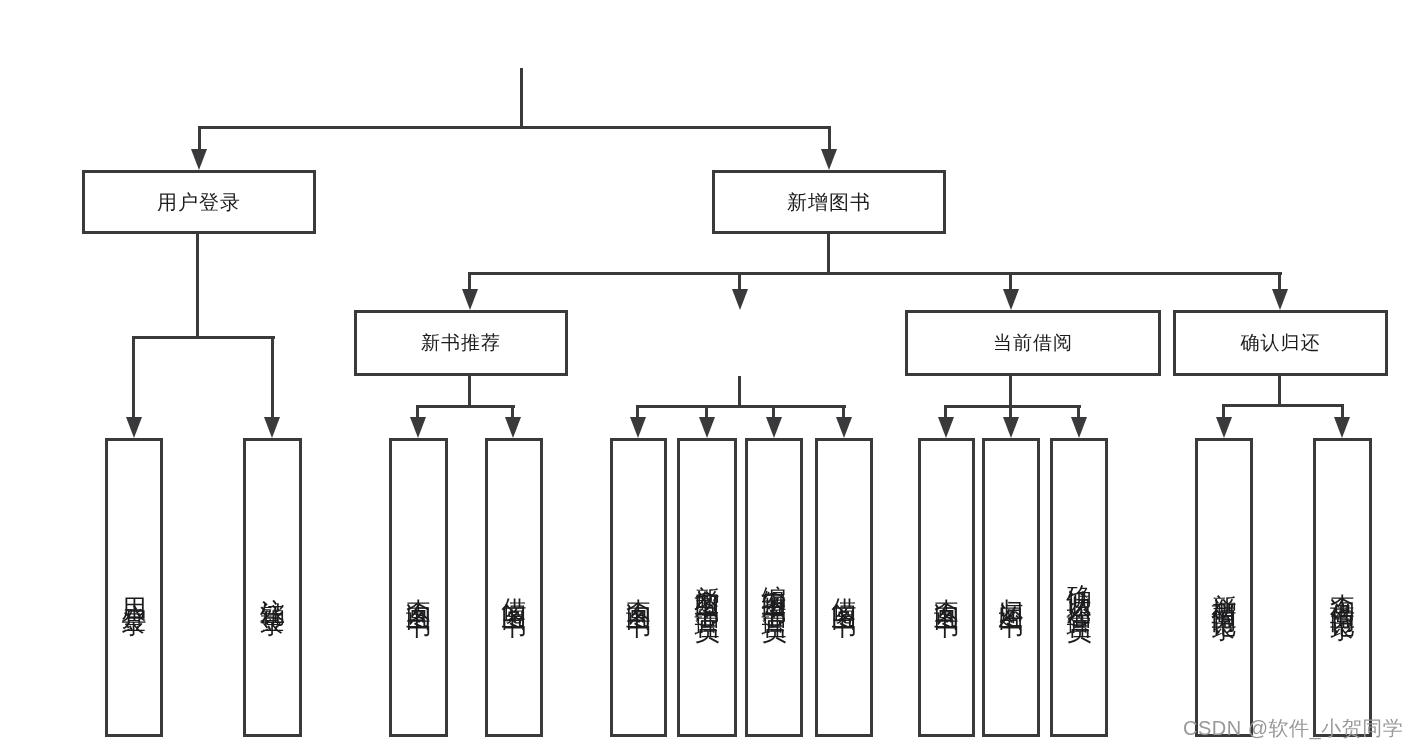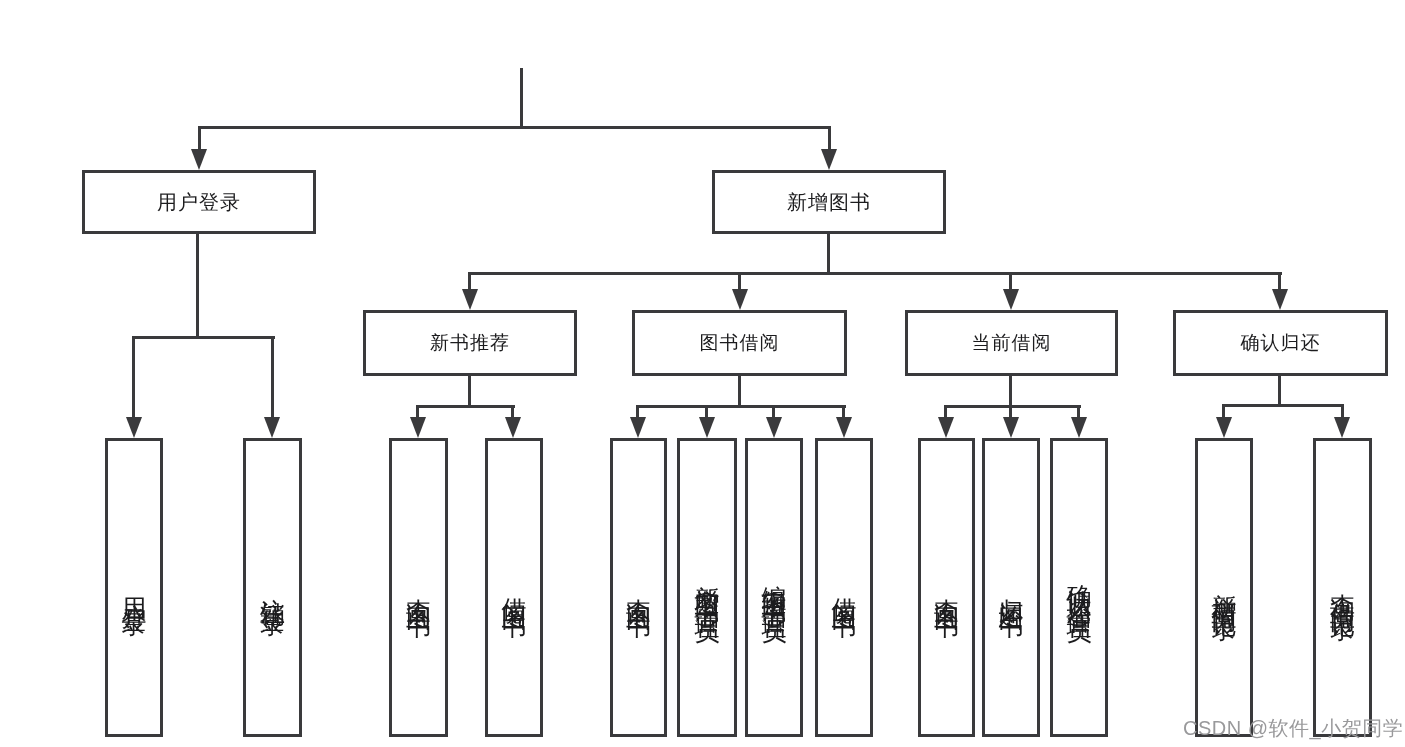--- a/index.html
+++ b/index.html
@@ -91,27 +91,24 @@
   <div class="h" style="left:468px;top:272px;width:814px;"></div>
   <div class="v" style="left:468px;top:272px;height:20px;"></div>
   <div class="arrow" style="left:462px;top:289px;"></div>
   <div class="v" style="left:738px;top:272px;height:20px;"></div>
   <div class="arrow" style="left:732px;top:289px;"></div>
   <div class="v" style="left:1009px;top:272px;height:20px;"></div>
   <div class="arrow" style="left:1003px;top:289px;"></div>
   <div class="v" style="left:1278px;top:272px;height:20px;"></div>
   <div class="arrow" style="left:1272px;top:289px;"></div>
 
-  <div class="box l3" style="left:363px;top:310px;width:214px;height:66px;">
+  <div class="box l3" style="left:354px;top:310px;width:214px;height:66px;">
     <span>新书推荐</span>
   </div>
-  <div class="box l3" style="left:632px;top:310px;width:215px;height:66px;">
-    <span>图书借阅</span>
-  </div>
-  <div class="box l3" style="left:905px;top:310px;width:213px;height:66px;">
+  <div class="box l3" style="left:905px;top:310px;width:256px;height:66px;">
     <span>当前借阅</span>
   </div>
   <div class="box l3" style="left:1173px;top:310px;width:215px;height:66px;">
     <span>确认归还</span>
   </div>
 
   <div class="v" style="left:468px;top:376px;height:32px;"></div>
   <div class="h" style="left:416px;top:405px;width:99px;"></div>
   <div class="v" style="left:416px;top:405px;height:14px;"></div>
   <div class="arrow" style="left:410px;top:417px;"></div>

